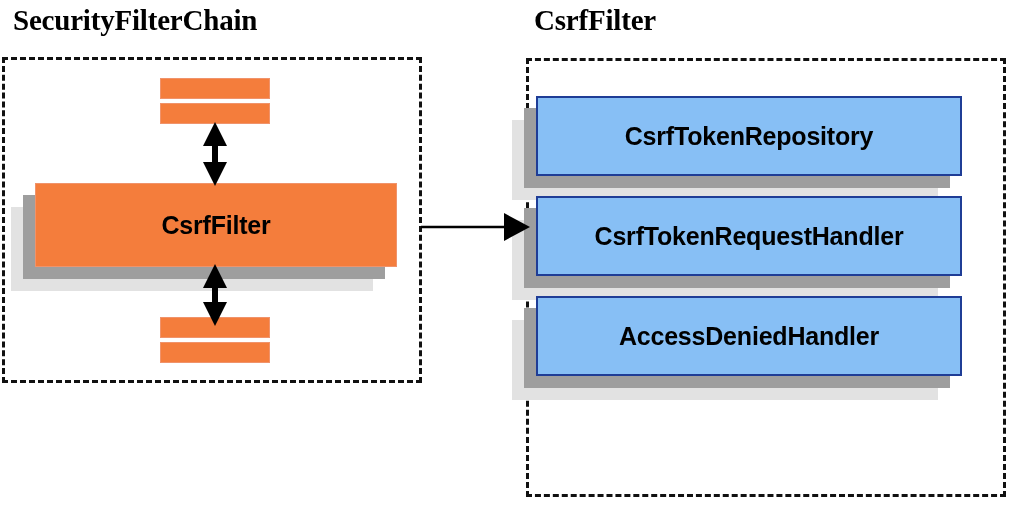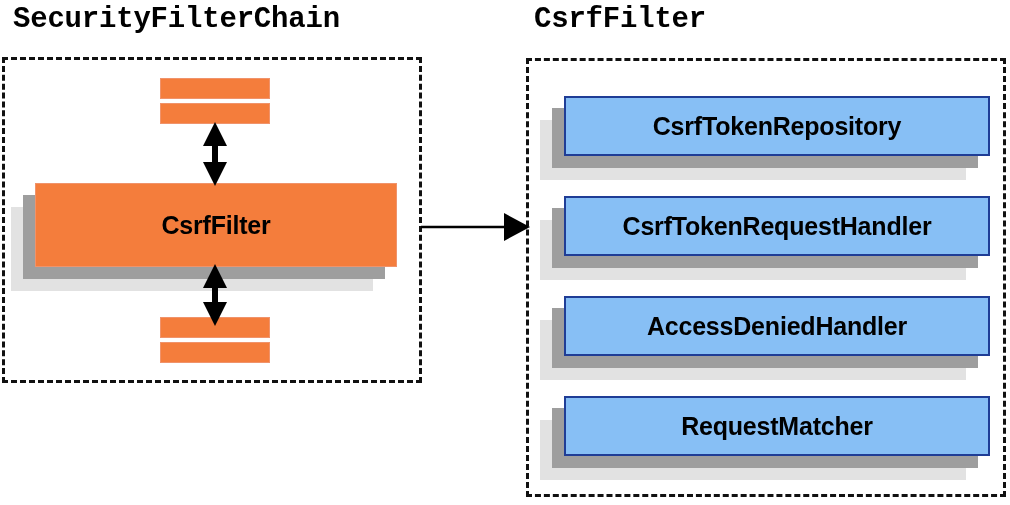--- a/index.html
+++ b/index.html
@@ -14,21 +14,21 @@
     position: relative;
     width: 1010px;
     height: 505px;
     background: #ffffff;
     overflow: hidden;
   }
 
   
   .panel-title {
     position: absolute;
-    font-family: Liberation Mono, monospace;
+    font-family: Liberation Serif, serif;
     font-weight: bold;
     font-size: 29px;
     line-height: 32px;
     color: #000000;
     white-space: nowrap;
     letter-spacing: -0.2px;
   }
   #title-left  { left: 13px;  top: 4px; }
   #title-right { left: 534px; top: 4px; }
 
@@ -102,21 +102,21 @@
     background: #f47d3c;
     border: 1px solid #f0936b;
     box-sizing: border-box;
   }
   #stub-top-1    { left: 160px; top: 78px;  width: 110px; height: 21px; }
   #stub-top-2    { left: 160px; top: 103px; width: 110px; height: 21px; }
   #stub-bottom-1 { left: 160px; top: 317px; width: 110px; height: 21px; }
   #stub-bottom-2 { left: 160px; top: 342px; width: 110px; height: 21px; }
 
   
-  .blue-node { left: 564px; width: 426px; height: 60px; }
+  .blue-node { left: 536px; width: 426px; height: 80px; }
   #node-csrftokenrepository     { top: 96px; }
   #node-csrftokenrequesthandler { top: 196px; text-align: center; }
   #node-accessdeniedhandler     { top: 296px; }
   #node-requestmatcher          { top: 396px; }
 
   
   #connectors {
     position: absolute;
     left: 0; top: 0;
     width: 1010px; height: 505px;
@@ -167,27 +167,20 @@
   </div>
 
   <div class="node blue-node" id="node-accessdeniedhandler">
     <div class="shadow-far"></div>
     <div class="shadow-near"></div>
     <div class="face face-blue">
       <span class="label">AccessDeniedHandler</span>
     </div>
   </div>
 
-  <div class="node blue-node" id="node-requestmatcher">
-    <div class="shadow-far"></div>
-    <div class="shadow-near"></div>
-    <div class="face face-blue">
-      <span class="label">RequestMatcher</span>
-    </div>
-  </div>
 
   <svg id="connectors" viewBox="0 0 1010 505">
 
     <g>
       <line x1="215" y1="128" x2="215" y2="180" stroke="#000000" stroke-width="6"></line>
       <polygon points="215,122 203,146 227,146" fill="#000000"></polygon>
       <polygon points="215,186 203,162 227,162" fill="#000000"></polygon>
     </g>
 
     <g>

